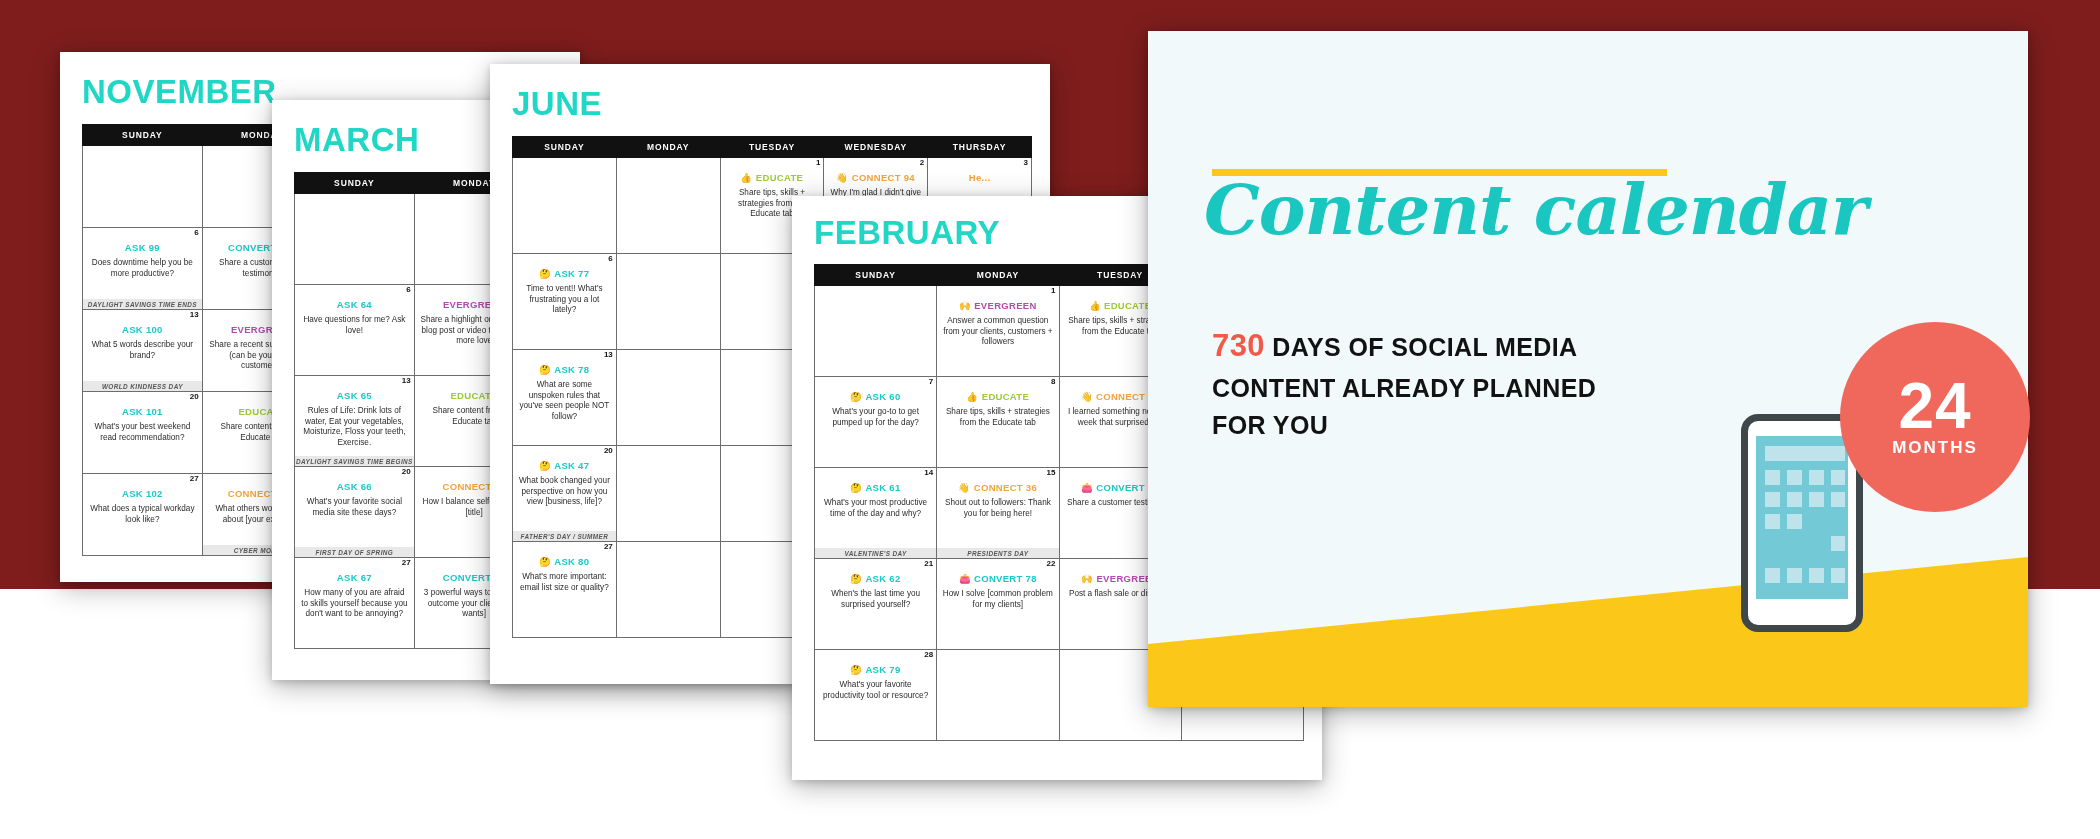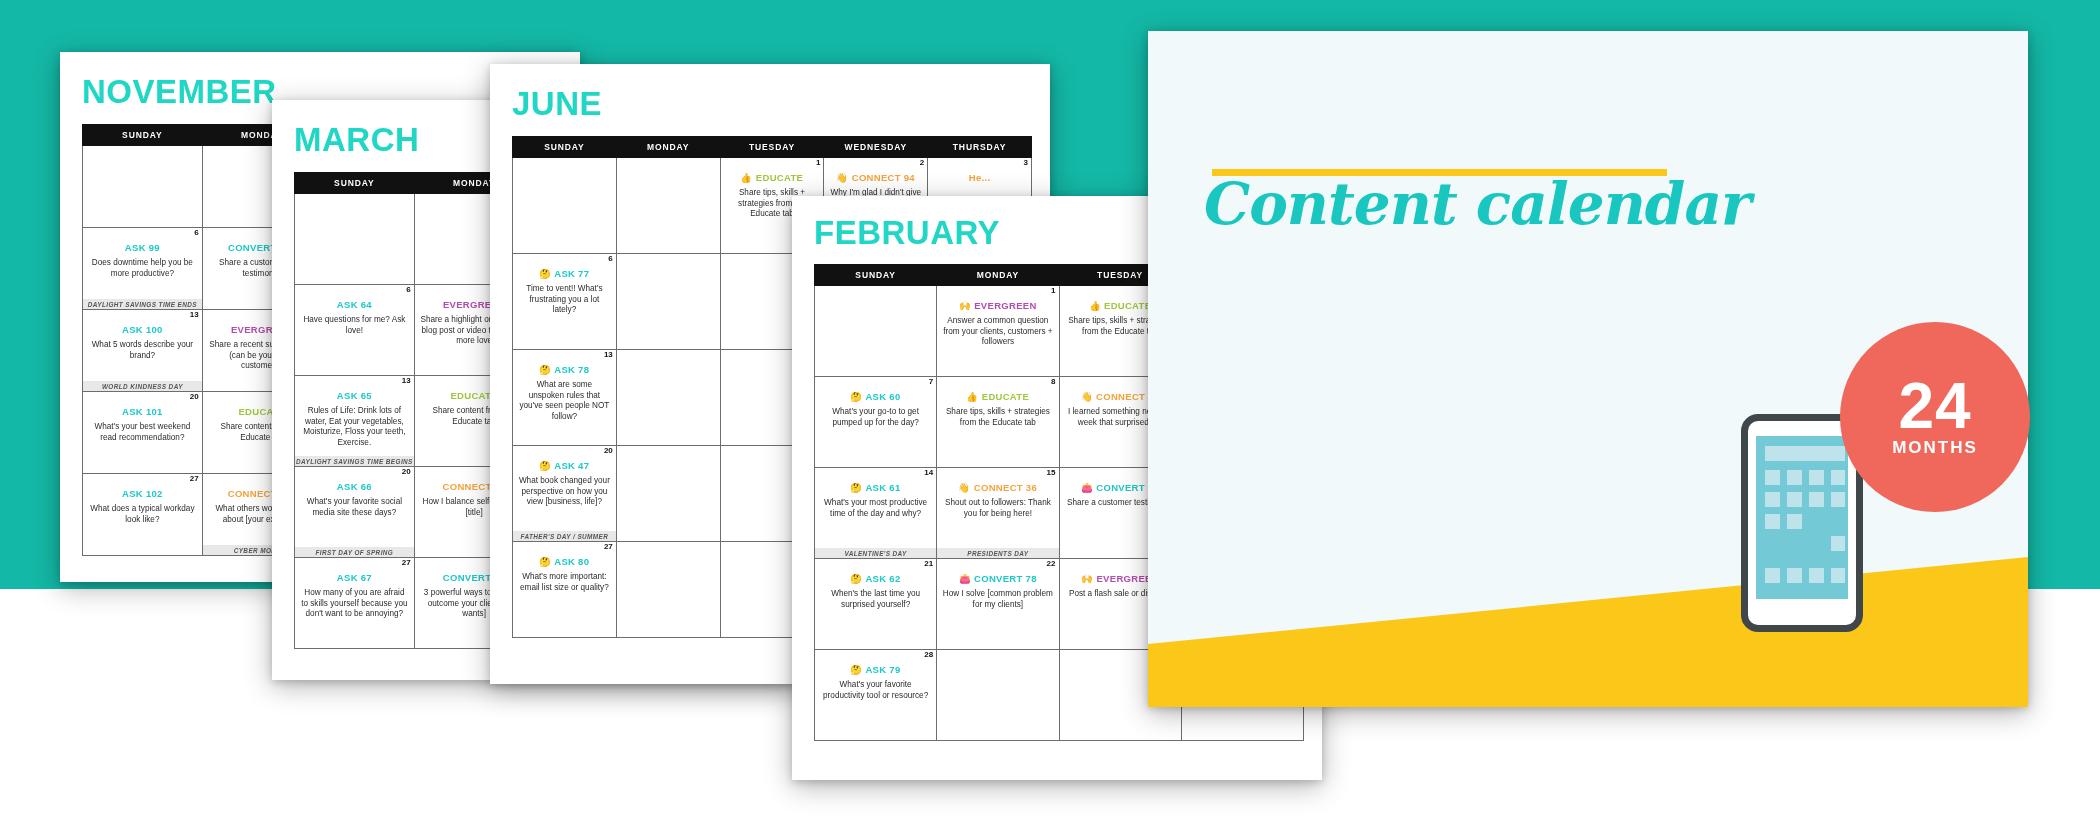--- a/index.html
+++ b/index.html
@@ -1,17 +1,17 @@
 <!DOCTYPE html>
 <html><head>
 <meta charset="utf-8">
 <style>
   html,body{margin:0;padding:0;background:#ffffff;}
   body{width:2100px;height:839px;overflow:hidden;font-family:"Liberation Sans",sans-serif;}
-  #stage{position:relative;width:2100px;height:589px;background:#14b8a6;}
+  #stage{position:relative;width:2100px;height:589px;background:#7f1d1d;}
 
   
   .card{position:absolute;background:#ffffff;box-shadow:0 6px 26px rgba(0,0,0,.30), 0 2px 8px rgba(0,0,0,.18);}
   .month-title{font-weight:bold;color:#20d6c4;letter-spacing:.5px;line-height:1;}
 
   table.cal{border-collapse:collapse;table-layout:fixed;width:100%;}
   table.cal th{background:#111111;color:#ffffff;font-size:8.5px;font-weight:bold;letter-spacing:.9px;
                padding:5px 0 5px;text-align:center;border:1px solid #111;}
   table.cal td{border:1px solid #6d6d6d;vertical-align:top;position:relative;background:#fff;}
   .daynum{position:absolute;top:1px;right:3px;font-size:8px;font-weight:bold;color:#111;line-height:1;}
@@ -25,21 +25,21 @@
   .c-connect{color:#f5a33c;}
   .c-educate{color:#9ec93a;}
   .c-evergreen{color:#b54bb0;}
 
   
   #cover{left:1148px;top:31px;width:880px;height:676px;background:#f1f9fb;overflow:hidden;}
   #cover .wedge{position:absolute;left:0;bottom:0;width:100%;height:150px;background:#fbc81a;
                 clip-path:polygon(0 58%,100% 0,100% 100%,0 100%);}
   #cover .h1{position:absolute;left:62px;top:74px;font-size:56px;font-weight:bold;letter-spacing:1px;color:#0d0d0d;line-height:1;}
   #cover .rule{position:absolute;left:64px;top:138px;width:455px;height:7px;background:#fbc81a;}
-  #cover .h2{position:absolute;left:56px;top:144px;font-size:58px;color:#19c6c0;line-height:1;
+  #cover .h2{position:absolute;left:56px;top:144px;font-size:70px;color:#19c6c0;line-height:1;
              font-family:"DejaVu Serif",serif;font-style:italic;font-weight:bold;letter-spacing:-1px;}
   #cover .sub{position:absolute;left:64px;top:292px;width:420px;font-size:25px;font-weight:bold;
               letter-spacing:.4px;line-height:1.5;color:#121212;}
   #cover .sub .num{color:#f15a4a;font-size:31px;}
   .badge{position:absolute;left:1840px;top:322px;width:190px;height:190px;border-radius:50%;
          background:#f0685c;color:#fff;display:flex;flex-direction:column;align-items:center;justify-content:center;}
   .badge .n{font-size:64px;font-weight:bold;line-height:.95;letter-spacing:1px;}
   .badge .m{font-size:17px;font-weight:bold;letter-spacing:2px;margin-top:2px;}
 
   
@@ -440,20 +440,24 @@
             </tr>
           </tbody>
         </table>
     </div>
   </div>
 
   <div class="card" id="cover">
     <div class="wedge"></div>
     <div class="rule"></div>
     <div class="h2">Content calendar</div>
+    <div class="sub">
+      <span class="num">730</span>
+      <span>DAYS OF SOCIAL MEDIA CONTENT ALREADY PLANNED FOR YOU</span>
+    </div>
 
     <div class="phone" style="left:593px;top:383px;">
       <div class="screen">
         <div class="bar" style="left:9px;top:10px;width:80px;height:15px;"></div>
         <div class="bar" style="left:9px;top:34px;width:15px;height:15px;"></div>
         <div class="bar" style="left:31px;top:34px;width:15px;height:15px;"></div>
         <div class="bar" style="left:53px;top:34px;width:15px;height:15px;"></div>
         <div class="bar" style="left:75px;top:34px;width:14px;height:15px;"></div>
         <div class="bar" style="left:9px;top:56px;width:15px;height:15px;"></div>
         <div class="bar" style="left:31px;top:56px;width:15px;height:15px;"></div>

